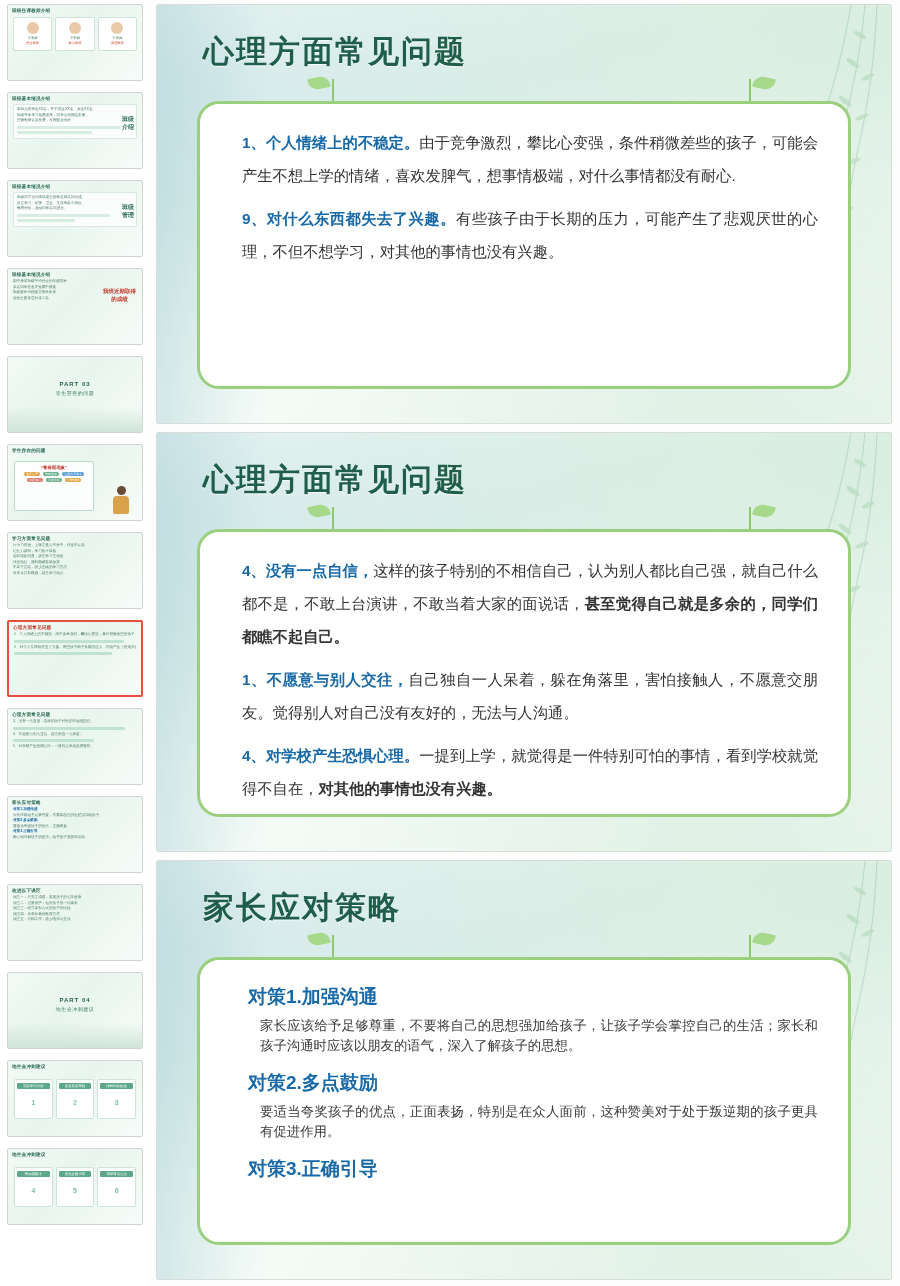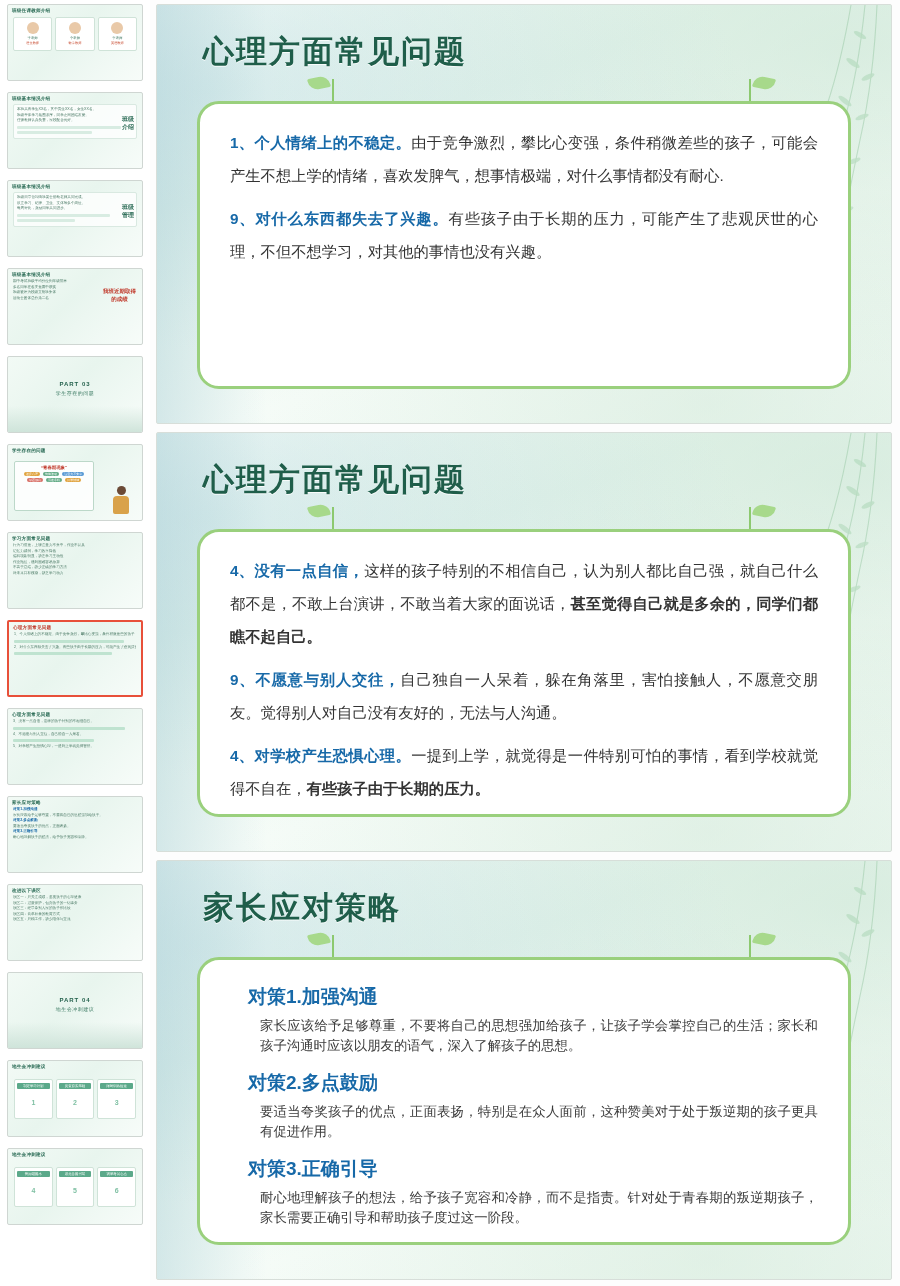--- a/index.html
+++ b/index.html
@@ -294,21 +294,21 @@
   .hanger .leaf.l { left: -24px; transform: rotate(-12deg); border-radius: 2px 12px 2px 12px; }
   .hanger .leaf.r { right: -24px; transform: rotate(12deg); }
   .hanger.h1 { left: 175px; }
   .hanger.h2 { left: 592px; }
 
   .para {
     font-size: 15.3px;
     line-height: 33px;
     color: #333333;
     text-align: justify;
-    margin: 0 0 10px 0;
+    margin: 0 0 10px 12px;
   }
   .para .lead {
     color: #1769a8;
     font-weight: bold;
   }
   .para .em {
     font-weight: bold;
     color: #333333;
   }
   .para:last-child { margin-bottom: 0; }
@@ -577,22 +577,22 @@
       </svg>
       <div class="title">心理方面常见问题</div>
       <div class="hanger h1">
           <span class="leaf l"></span>
         </div>
       <div class="hanger h2">
           <span class="leaf r"></span>
         </div>
       <div class="panel">
         <p class="para"><span class="lead">4、没有一点自信，</span><span>这样的孩子特别的不相信自己，认为别人都比自己强，就自己什么都不是，不敢上台演讲，不敢当着大家的面说话，</span><span class="em">甚至觉得自己就是多余的，同学们都瞧不起自己。</span></p>
-        <p class="para"><span class="lead">9、不愿意与别人交往，</span><span>自己独自一人呆着，躲在角落里，害怕接触人，不愿意交朋友。觉得别人对自己没有友好的，无法与人沟通。</span></p>
-        <p class="para"><span class="lead">4、对学校产生恐惧心理。</span><span>一提到上学，就觉得是一件特别可怕的事情，看到学校就觉得不自在，</span><span class="em">有些孩子由于长期的压力。</span></p>
+        <p class="para"><span class="lead">1、不愿意与别人交往，</span><span>自己独自一人呆着，躲在角落里，害怕接触人，不愿意交朋友。觉得别人对自己没有友好的，无法与人沟通。</span></p>
+        <p class="para"><span class="lead">4、对学校产生恐惧心理。</span><span>一提到上学，就觉得是一件特别可怕的事情，看到学校就觉得不自在，</span><span class="em">对其他的事情也没有兴趣。</span></p>
       </div>
     </div>
 
     <div class="slide">
       <div class="wash"></div>
       <div class="ink-left"></div>
       <svg class="willow" viewBox="0 0 120 270">
         <g stroke="#8fc39c" stroke-width="1.1" fill="none" opacity="0.8">
           <path d="M100 0 C96 40 90 80 78 120 C70 150 62 185 58 220"></path>
           <path d="M112 0 C110 45 104 95 95 135 C88 168 80 205 76 240"></path>
@@ -610,18 +610,17 @@
         </div>
       <div class="hanger h2">
           <span class="leaf r"></span>
         </div>
       <div class="panel">
         <h3 class="strategy-title first">对策1.加强沟通</h3>
         <p class="strategy-body">家长应该给予足够尊重，不要将自己的思想强加给孩子，让孩子学会掌控自己的生活；家长和孩子沟通时应该以朋友的语气，深入了解孩子的思想。</p>
         <h3 class="strategy-title">对策2.多点鼓励</h3>
         <p class="strategy-body">要适当夸奖孩子的优点，正面表扬，特别是在众人面前，这种赞美对于处于叛逆期的孩子更具有促进作用。</p>
         <h3 class="strategy-title">对策3.正确引导</h3>
-        <p class="strategy-body">耐心地理解孩子的想法，给予孩子宽容和冷静，而不是指责。针对处于青春期的叛逆期孩子，家长需要正确引导和帮助孩子度过这一阶段。</p>
       </div>
     </div>
 
   </div>
 </div>
 
 </body></html>

